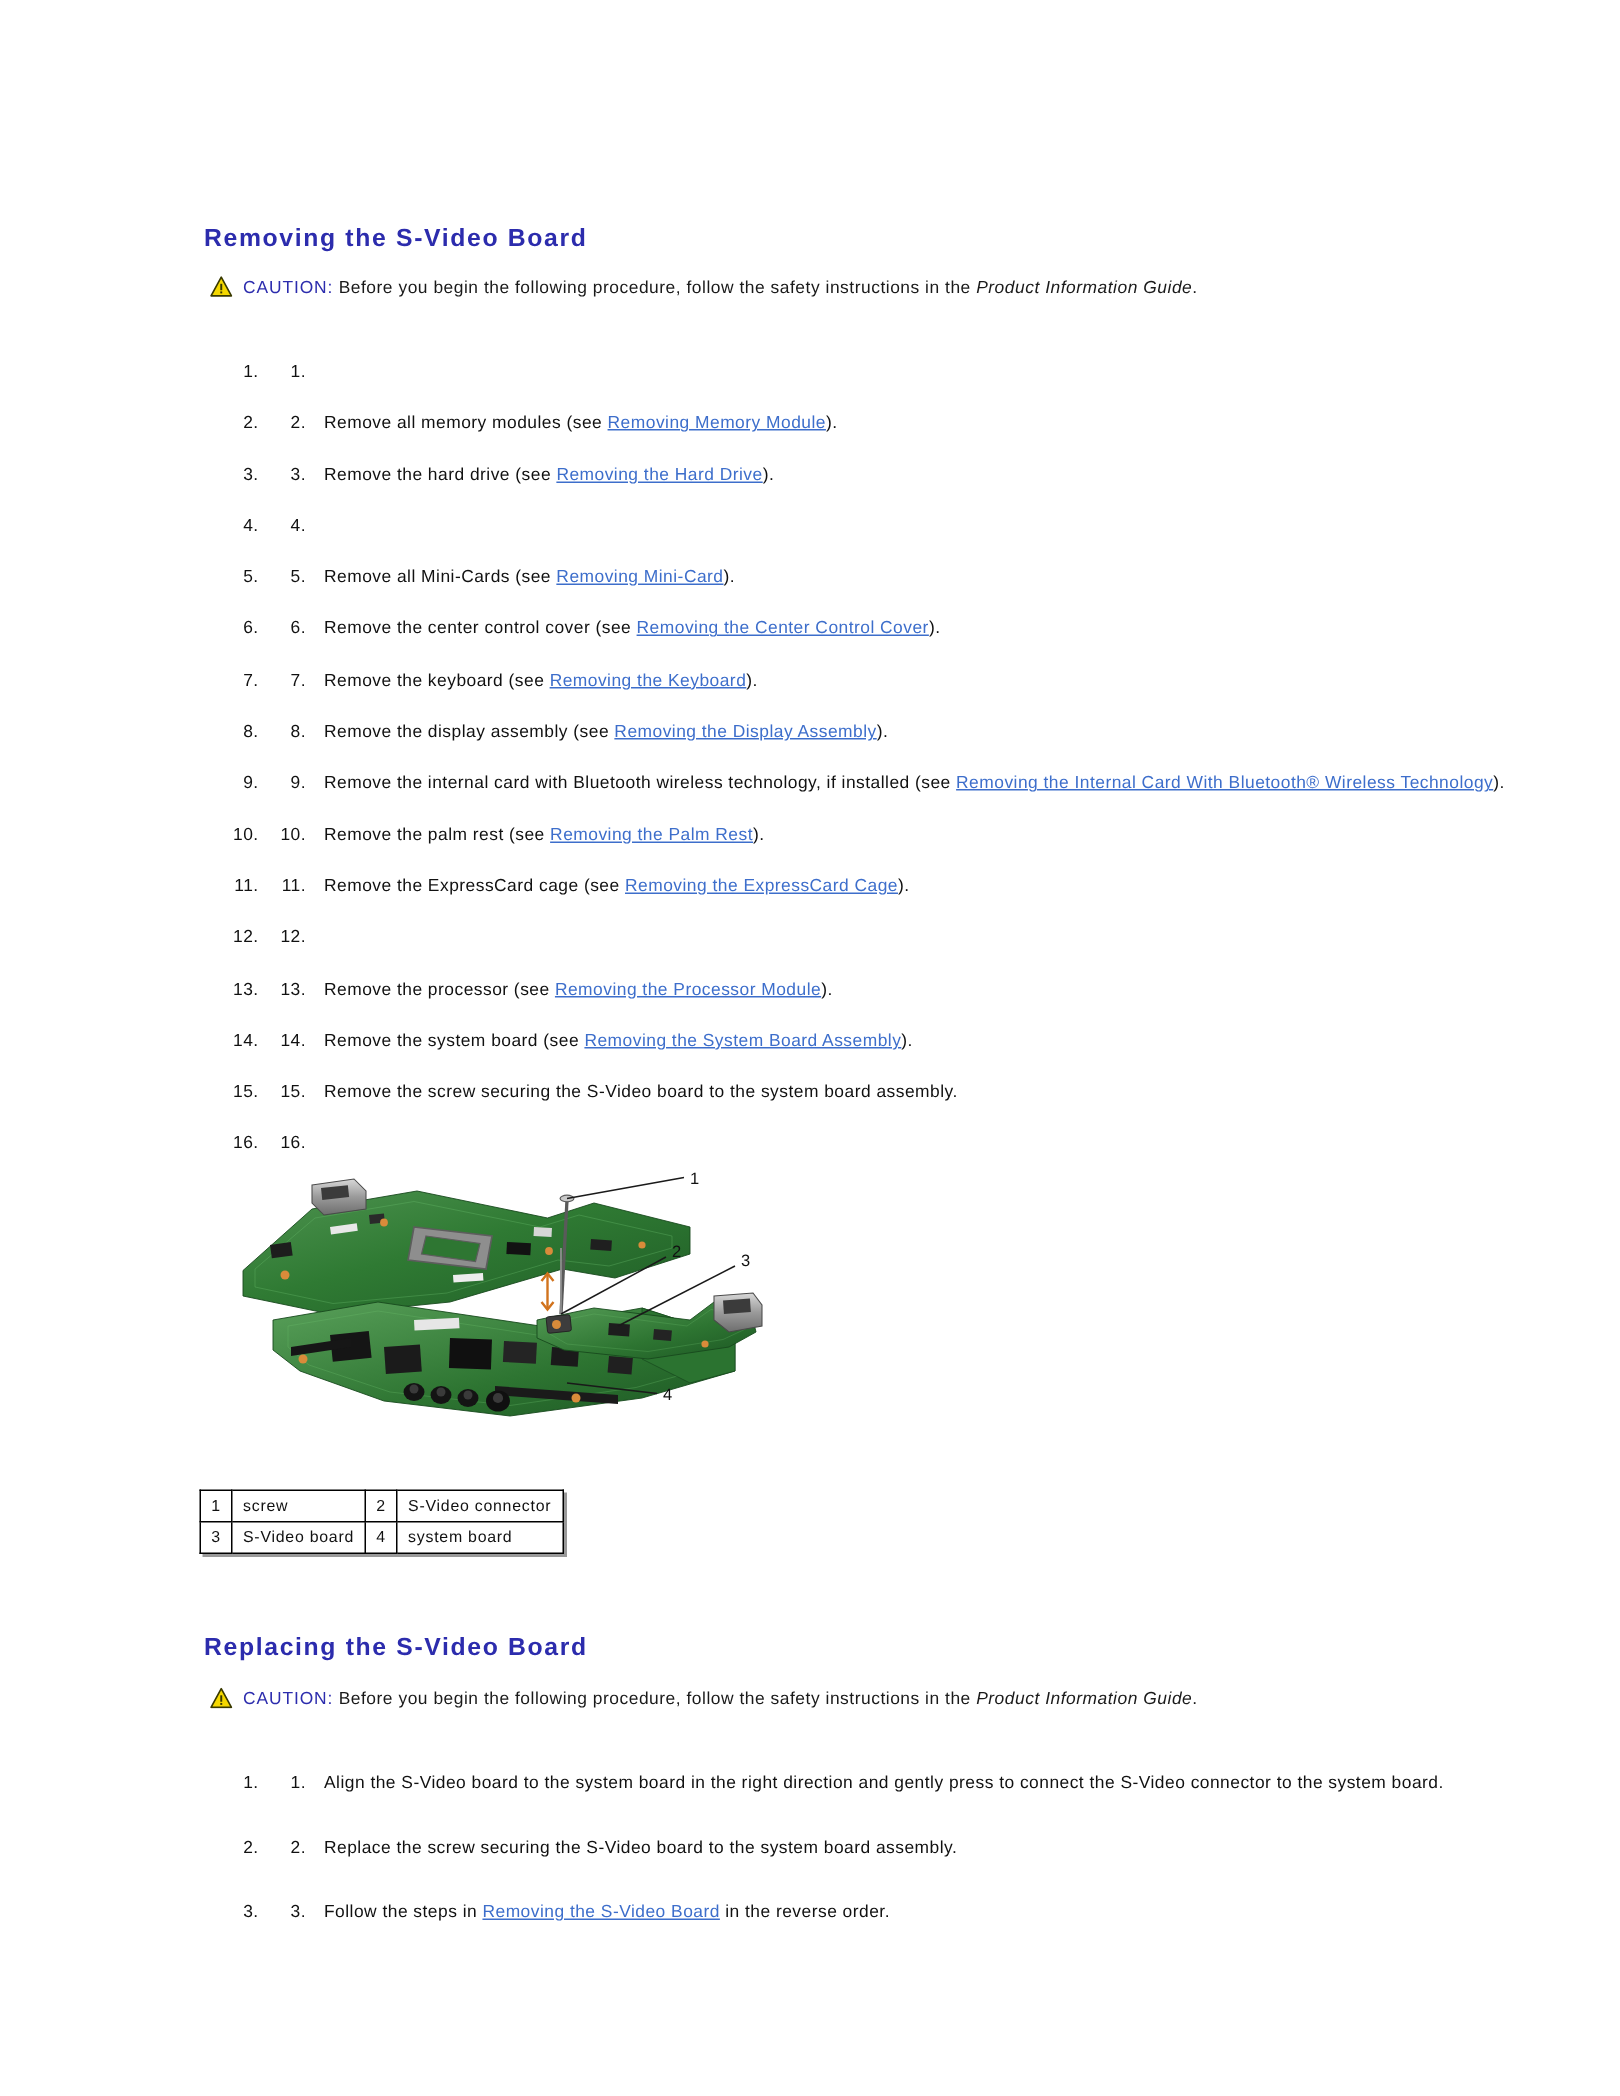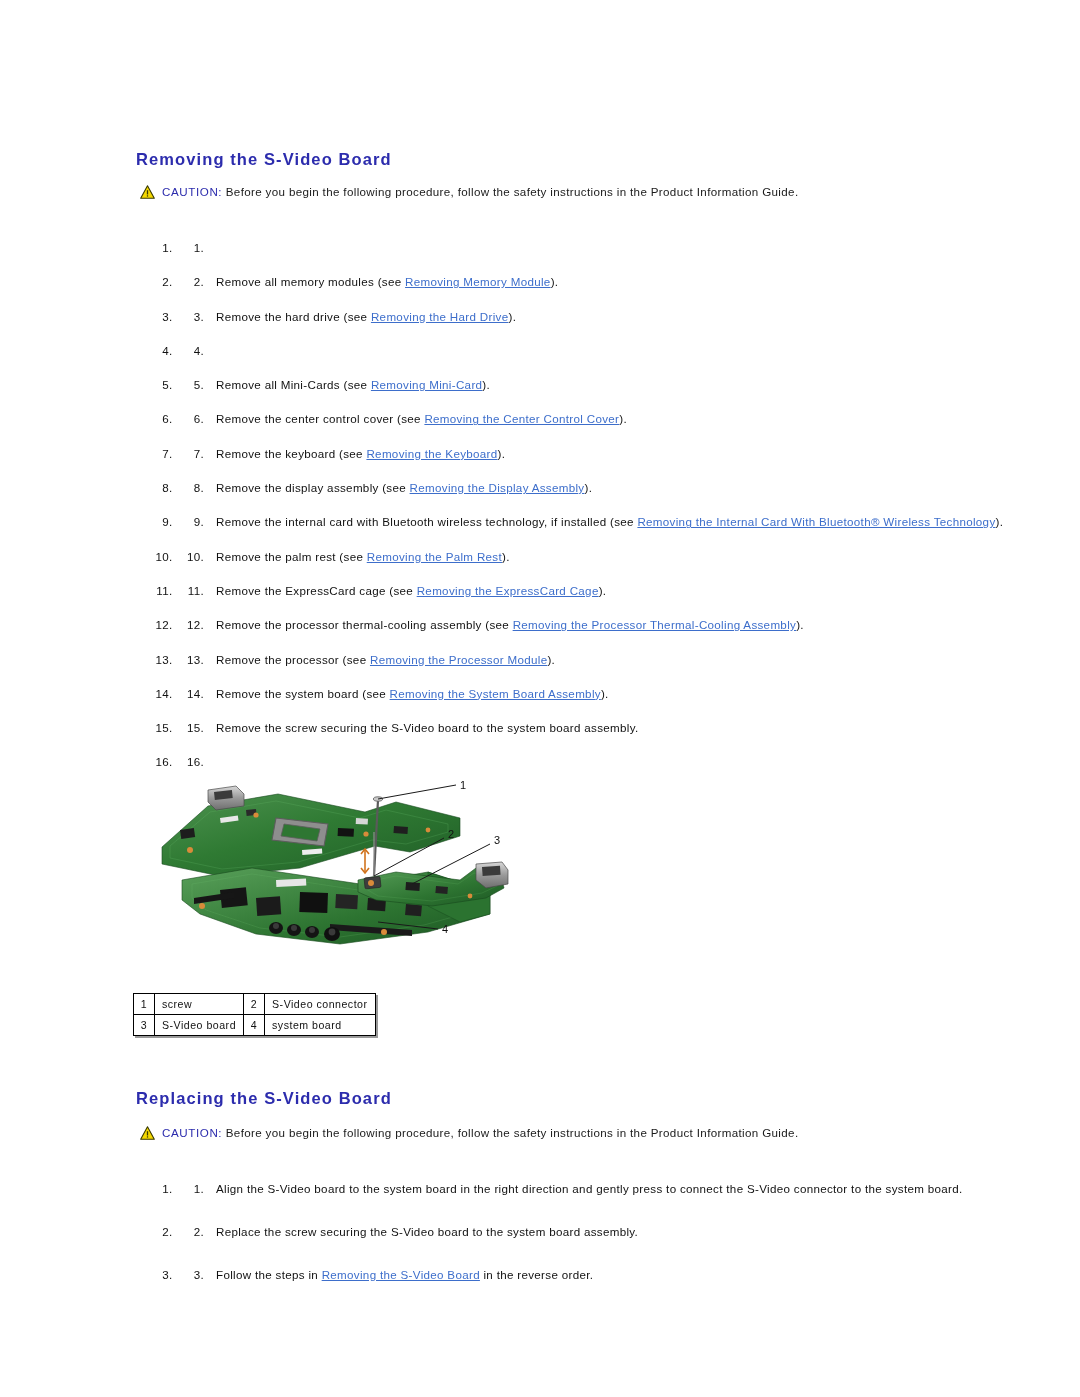--- a/index.html
+++ b/index.html
@@ -52,21 +52,21 @@
     vertical-align: -3px;
     width: 15px;
     height: 14px;
     margin-right: 7px;
   }
   .caution-label {
     color: #2c2cad;
     letter-spacing: 0.6px;
   }
   .caution-body { color: #1a1a1a; }
-  .caution-italic { }
+  .caution-italic { font-style: italic; }
 
   
   .steps {
     position: absolute;
     left: 136px;
     width: 900px;
   }
   #steps-removing { top: 224px; }
   #steps-replacing { top: 1165px; }
   .step {
@@ -189,21 +189,20 @@
     <li class="step">
       <span class="step-num">10.</span>
       <span class="step-text"><span>Remove the palm rest (see </span><span class="doclink">Removing the Palm Rest</span><span>).</span></span>
     </li>
     <li class="step">
       <span class="step-num">11.</span>
       <span class="step-text"><span>Remove the ExpressCard cage (see </span><span class="doclink">Removing the ExpressCard Cage</span><span>).</span></span>
     </li>
     <li class="step">
       <span class="step-num">12.</span>
-      <span class="step-text"><span>Remove the processor thermal-cooling assembly (see </span><span class="doclink">Removing the Processor Thermal-Cooling Assembly</span><span>).</span></span>
     </li>
     <li class="step">
       <span class="step-num">13.</span>
       <span class="step-text"><span>Remove the processor (see </span><span class="doclink">Removing the Processor Module</span><span>).</span></span>
     </li>
     <li class="step">
       <span class="step-num">14.</span>
       <span class="step-text"><span>Remove the system board (see </span><span class="doclink">Removing the System Board Assembly</span><span>).</span></span>
     </li>
     <li class="step">

